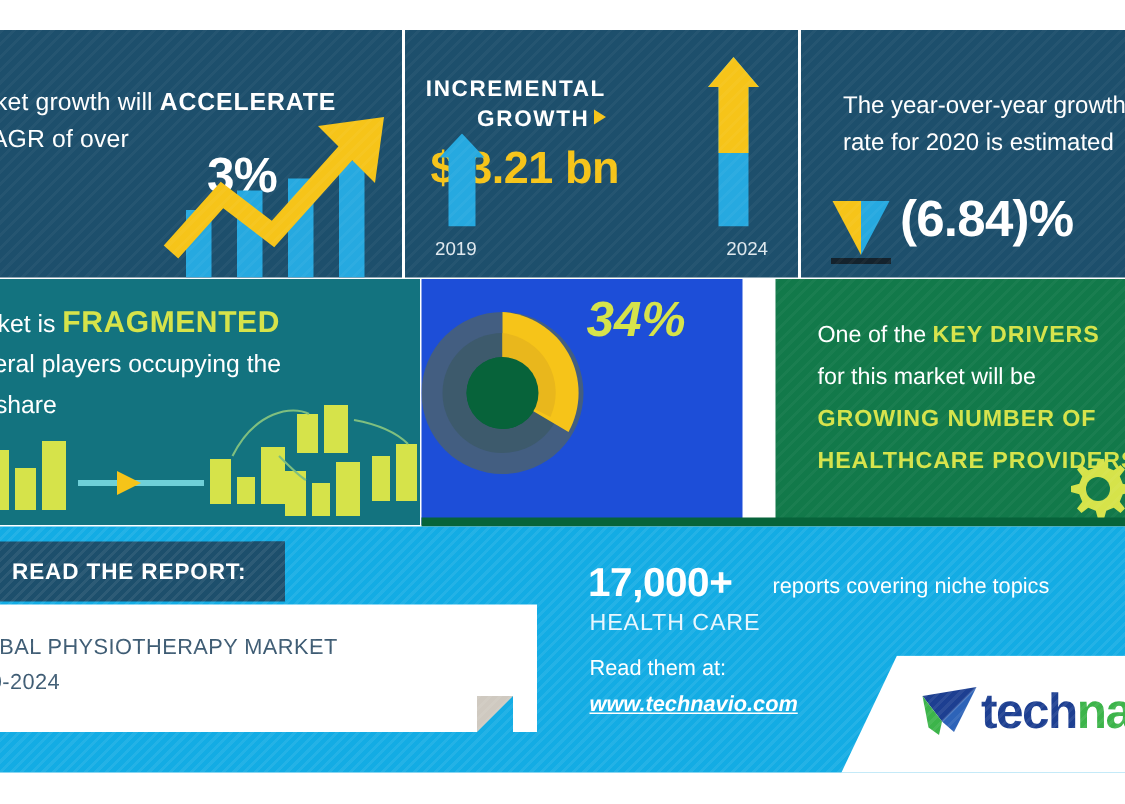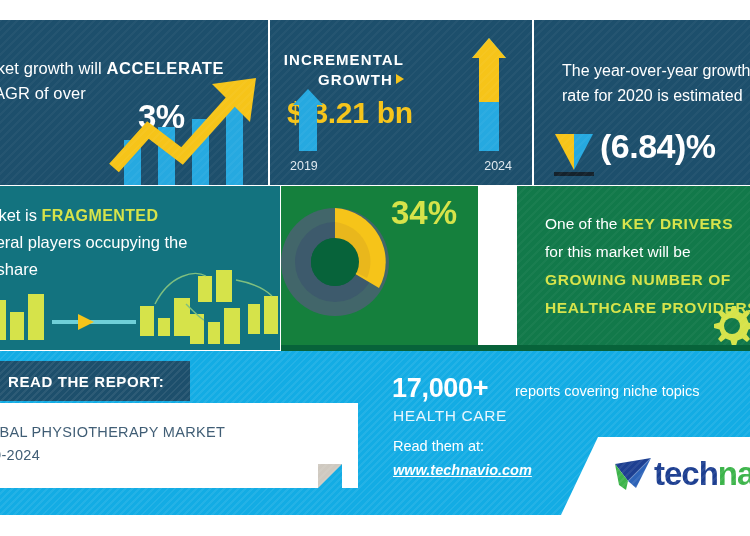--- a/index.html
+++ b/index.html
@@ -42,25 +42,25 @@
   .ybar { position:absolute; bottom:34px; }
 
   .p3text { position:absolute; left:28px; top:38px; width:250px;
             color:#fff; font-size:16px; line-height:25px; }
   .p3big { position:absolute; left:66px; top:107px; color:#fff; font-size:34px; font-weight:bold; letter-spacing:-.5px;}
   .downtri { position:absolute; left:20px; top:112px; width:40px; height:46px;}
 
   
   .row2 { position:absolute; left:0; top:186px; width:750px; height:164px; }
   #q1 { position:absolute; left:0;   top:0; width:280px; height:164px; background:#13737f; overflow:hidden;}
-  #q2 { position:absolute; left:281px;top:0; width:197px; height:164px; background:#15803d; overflow:hidden;}
+  #q2 { position:absolute; left:281px;top:0; width:214px; height:164px; background:#1d4ed8; overflow:hidden;font-style:italic;}
   #q3 { position:absolute; left:517px;top:0; width:233px; height:164px; background:#12794a; overflow:hidden;}
 
   .q1text { position:absolute; left:-30px; top:16px; width:300px; color:#fff; font-size:16.5px; line-height:27px;}
-  .q1text b { color:#d6e34a; font-weight:bold; font-size:16px; letter-spacing:.4px;}
+  .q1text b { color:#d6e34a; font-weight:bold; font-size:20px; letter-spacing:.4px;}
 
   .q2pct { position:absolute; left:110px; top:8px; color:#d6e34a; font-size:33px; font-weight:bold;}
   .q2text{ position:absolute; left:112px; top:48px; width:125px; color:#fff; font-size:15px; line-height:27px;}
   .q2text b { color:#d6e34a; font-weight:bold; letter-spacing:.5px;}
 
   .q3text { position:absolute; left:28px; top:24px; width:230px; color:#fff; font-size:15.5px; line-height:28px;}
   .q3text b { color:#d6e34a; font-weight:bold; letter-spacing:.6px;}
 
   
   .footer { position:absolute; left:0; top:351px; width:750px; height:164px; background:#13ace4; overflow:hidden;}

